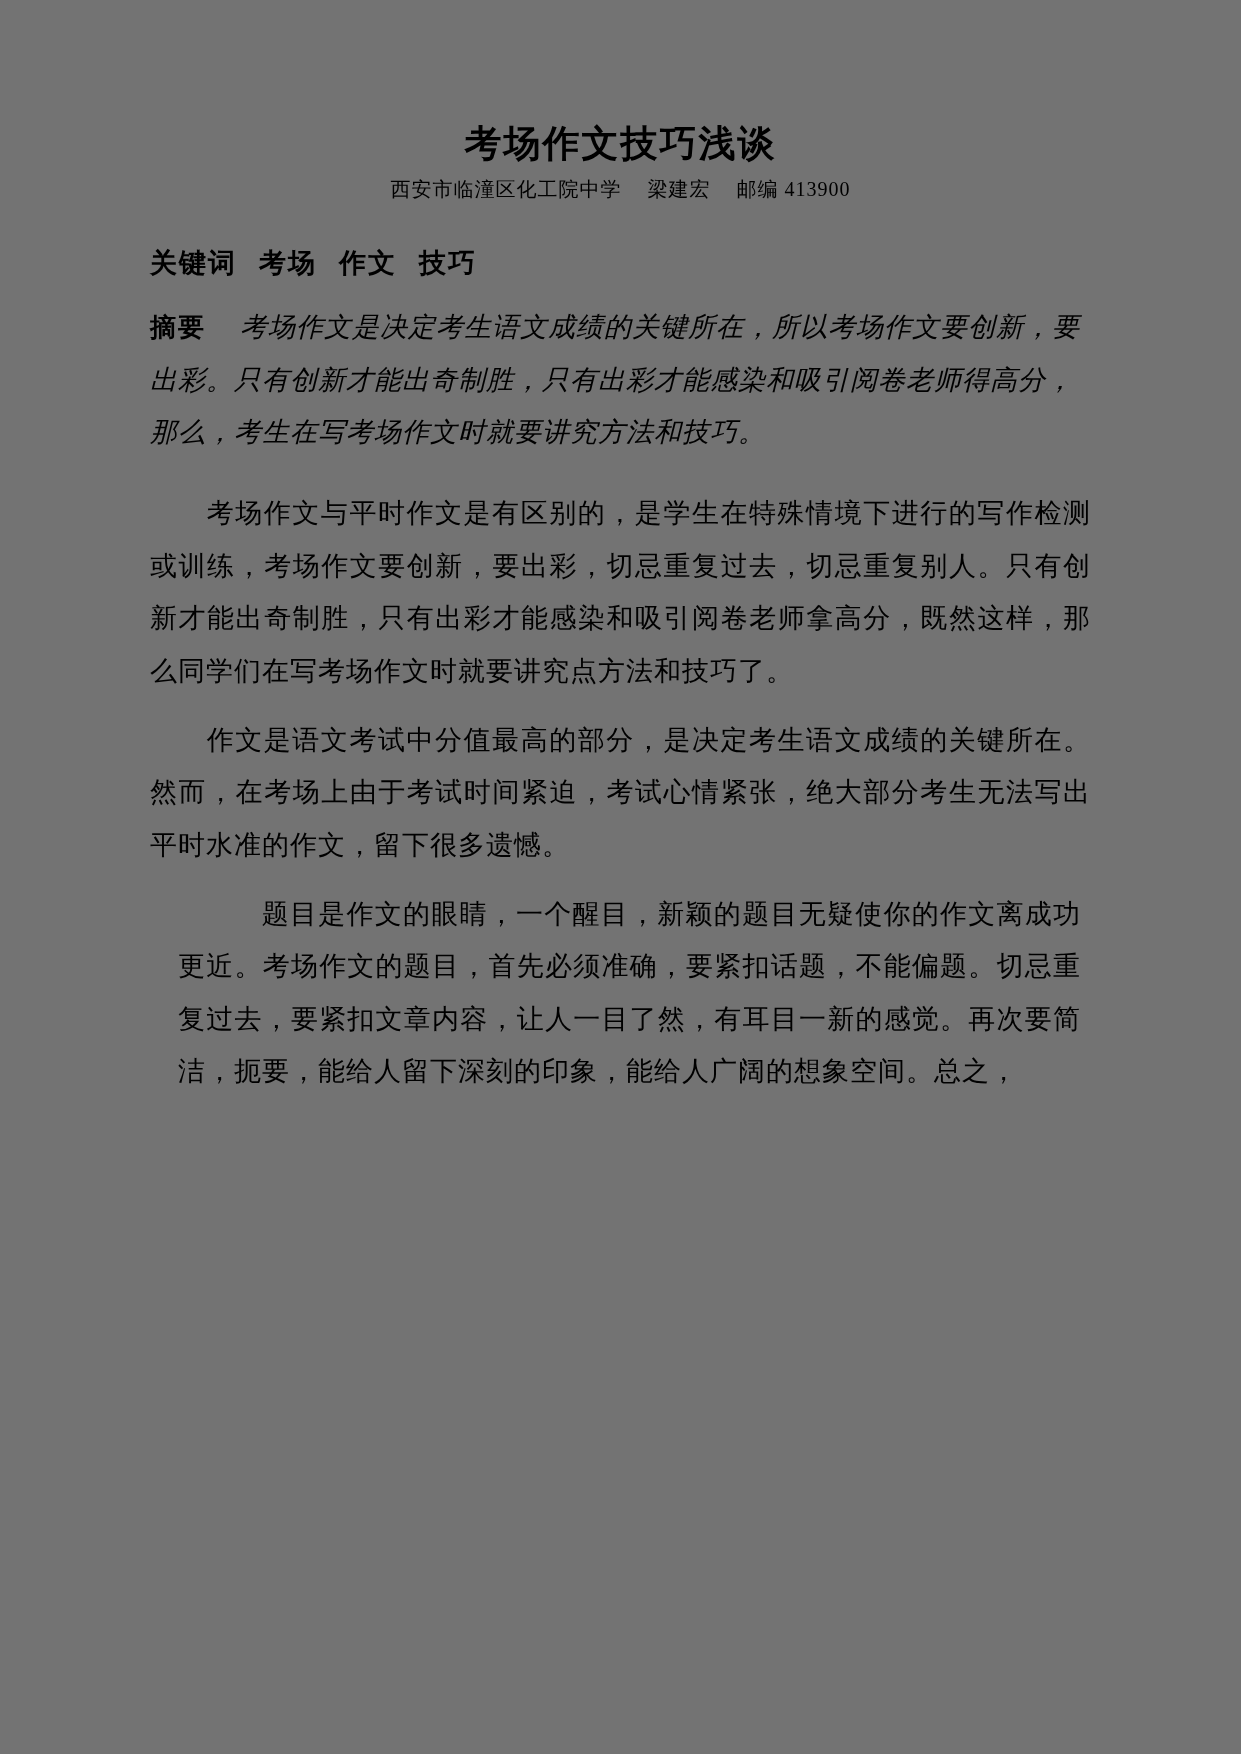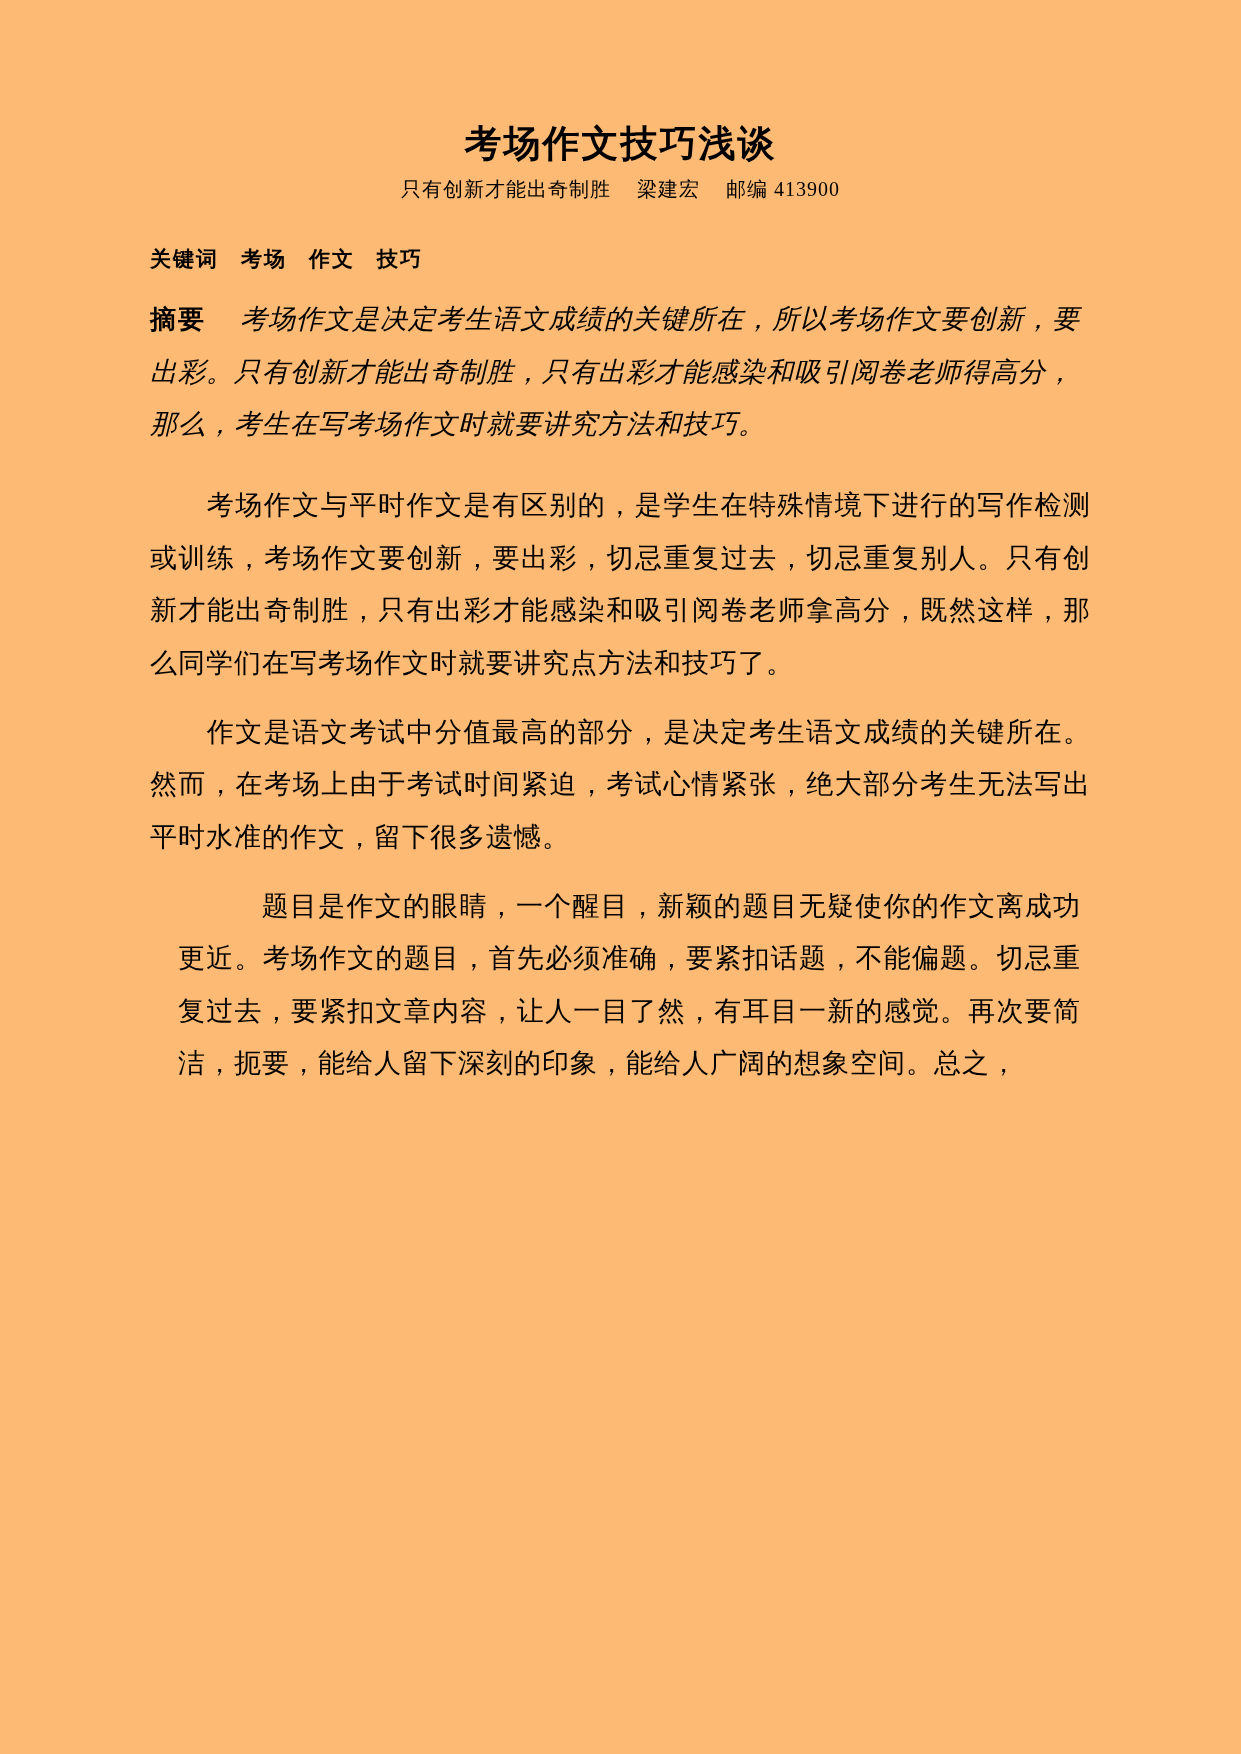--- a/index.html
+++ b/index.html
@@ -9,21 +9,21 @@
   }
   body {
     font-family: "Liberation Serif", serif;
     color: #000000;
   }
   .page {
     position: relative;
     width: 1241px;
     height: 1754px;
     margin: 0 auto;
-    background: #fdba74;
+    background: #737373;
     box-sizing: border-box;
     padding: 120px 150px 0 150px;
     overflow: hidden;
   }
   .doc-title {
     text-align: center;
     font-family: "DejaVu Sans", sans-serif;
     font-weight: bold;
     font-size: 37px;
     letter-spacing: 2px;
@@ -37,21 +37,21 @@
     margin: 0 0 42px 0;
     letter-spacing: 1px;
   }
   .byline-sep {
     display: inline-block;
     width: 26px;
   }
   .keywords {
     font-family: "DejaVu Sans", sans-serif;
     font-weight: bold;
-    font-size: 21px;
+    font-size: 27px;
     letter-spacing: 2px;
     margin: 0 0 20px 0;
   }
   .kw-gap {
     display: inline-block;
     width: 22px;
   }
   .abstract-block {
     margin: 0 0 28px 0;
   }
@@ -98,21 +98,21 @@
   }
 </style>
 </head>
 <body>
 
 <div class="page">
 
   <h1 class="doc-title">考场作文技巧浅谈</h1>
 
   <div class="doc-byline">
-    <span>只有创新才能出奇制胜</span><span class="byline-sep"></span><span>梁建宏</span><span class="byline-sep"></span><span>邮编</span>&nbsp;<span>413900</span>
+    <span>西安市临潼区化工院中学</span><span class="byline-sep"></span><span>梁建宏</span><span class="byline-sep"></span><span>邮编</span>&nbsp;<span>413900</span>
   </div>
 
   <div class="keywords">
     <span>关键词</span><span class="kw-gap"></span><span>考场</span><span class="kw-gap"></span><span>作文</span><span class="kw-gap"></span><span>技巧</span>
   </div>
 
   <div class="abstract-block">
     <span class="abstract-label">摘要</span><span class="abstract-gap"></span><span class="abstract-text">考场作文是决定考生语文成绩的关键所在，所以考场作文要创新，要出彩。只有创新才能出奇制胜，只有出彩才能感染和吸引阅卷老师得高分，那么，考生在写考场作文时就要讲究方法和技巧。</span>
   </div>
 

